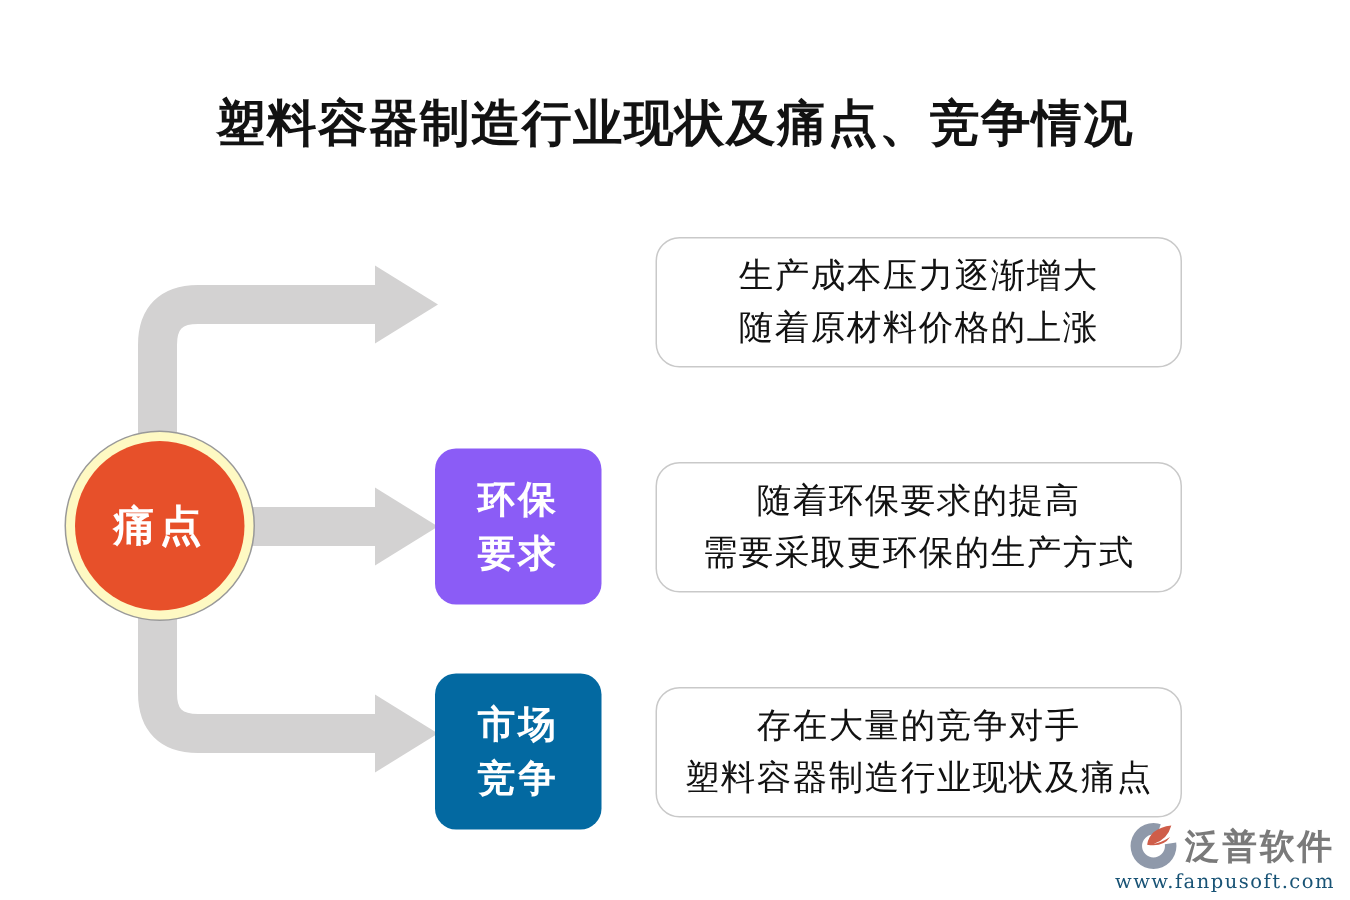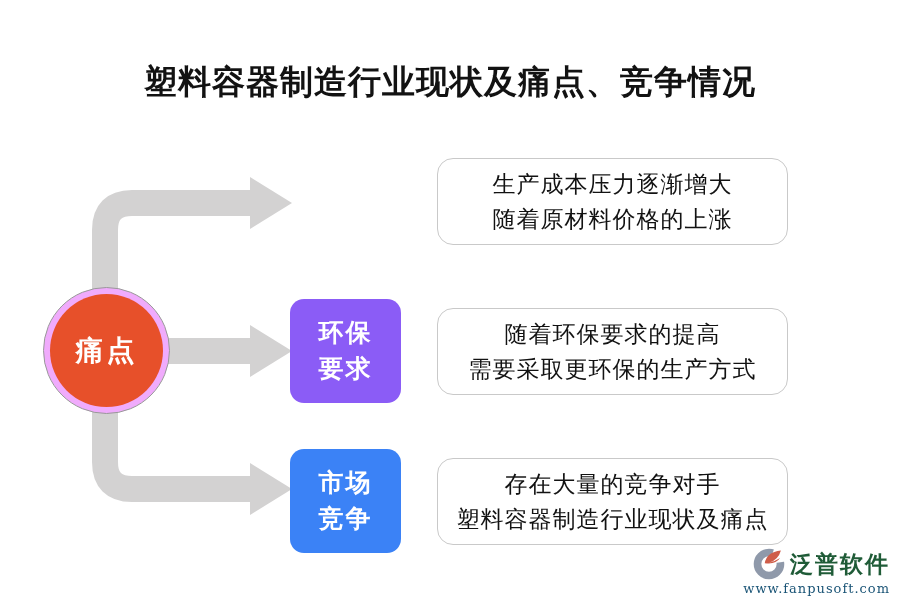--- a/index.html
+++ b/index.html
@@ -8,21 +8,21 @@
     font-family:"DejaVu Serif","Liberation Serif",serif;
   }
   .title{
     position:absolute;top:60px;left:0;width:900px;text-align:center;
     font-size:33px;font-weight:600;color:#121212;letter-spacing:1px;white-space:nowrap;
   }
   .connectors{position:absolute;left:0;top:0;width:900px;height:600px;}
   
   .hub-ring{
     position:absolute;left:43px;top:287px;width:127px;height:127px;border-radius:50%;
-    background:#f0abfc;border:1px solid #999999;box-sizing:border-box;
+    background:#fef9c3;border:1px solid #999999;box-sizing:border-box;
   }
   .hub-core{
     position:absolute;left:6px;top:6px;right:6px;bottom:6px;border-radius:50%;
     display:flex;align-items:center;justify-content:center;
     color:#ffffff;font-size:28px;font-weight:bold;letter-spacing:3px;
   }
   
   .tag{
     position:absolute;left:290px;width:111px;height:104px;border-radius:14px;
     display:flex;flex-direction:column;align-items:center;justify-content:center;
@@ -70,34 +70,34 @@
 
   <div class="tag t1" style="background-color: #8b5cf6;">
     <span>环保</span>
     <span>要求</span>
   </div>
   <div class="desc d1">
     <span>随着环保要求的提高</span>
     <span>需要采取更环保的生产方式</span>
   </div>
 
-  <div class="tag t2" style="background-color: #3b82f6;">
+  <div class="tag t2" style="background-color: #0369a1;">
     <span>市场</span>
     <span>竞争</span>
   </div>
   <div class="desc d2">
     <span>存在大量的竞争对手</span>
     <span>塑料容器制造行业现状及痛点</span>
   </div>
 
   <div class="wm">
     <div class="wm-top">
       <svg width="36" height="34" viewBox="0 0 40 40">
         <path fill-rule="evenodd" d="M20 2 A18 18 0 1 0 20 38 A18 18 0 1 0 20 2 M20 11 A9 9 0 1 1 20 29 A9 9 0 1 1 20 11" fill="#8a94a6"></path>
         <polygon fill="#ffffff" points="20,20 28,-4 46,16"></polygon>
         <path d="M15 19 Q17 6 34 4 Q31 15 20 18.5 Q26 17.5 33 13 Q28 21 15 19 Z" fill="#cd5540"></path>
       </svg>
-      <span class="wm-brand" style="color: #14532d;">泛普软件</span>
+      <span class="wm-brand" style="color: #737373;">泛普软件</span>
     </div>
     <div class="wm-url" style="color: #0c4a6e;">www.fanpusoft.com</div>
   </div>
 
 </div>
 
 </body></html>

